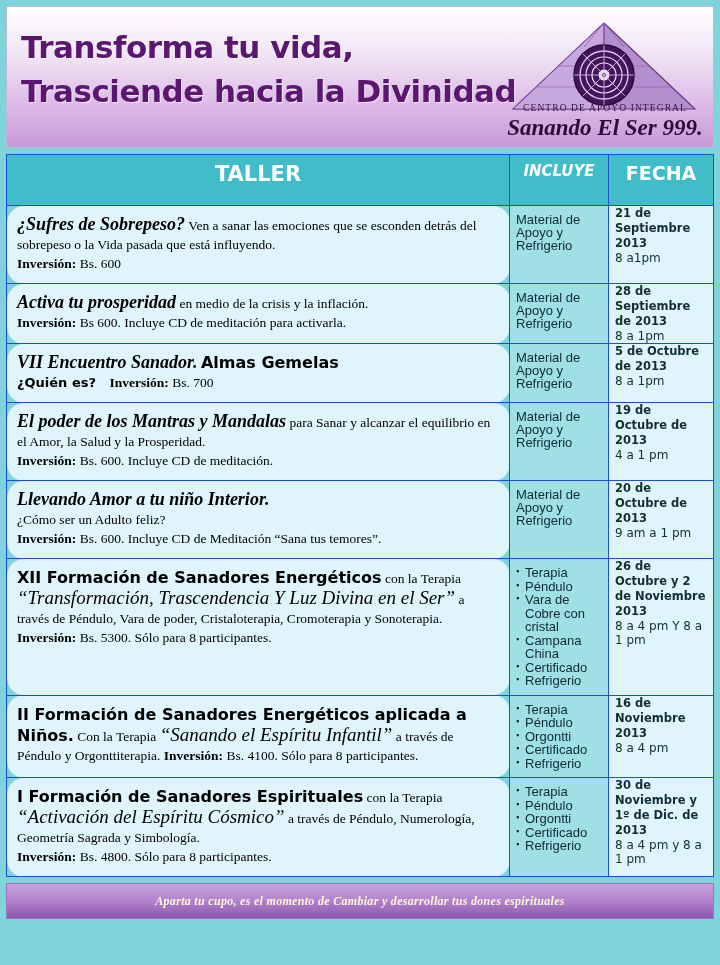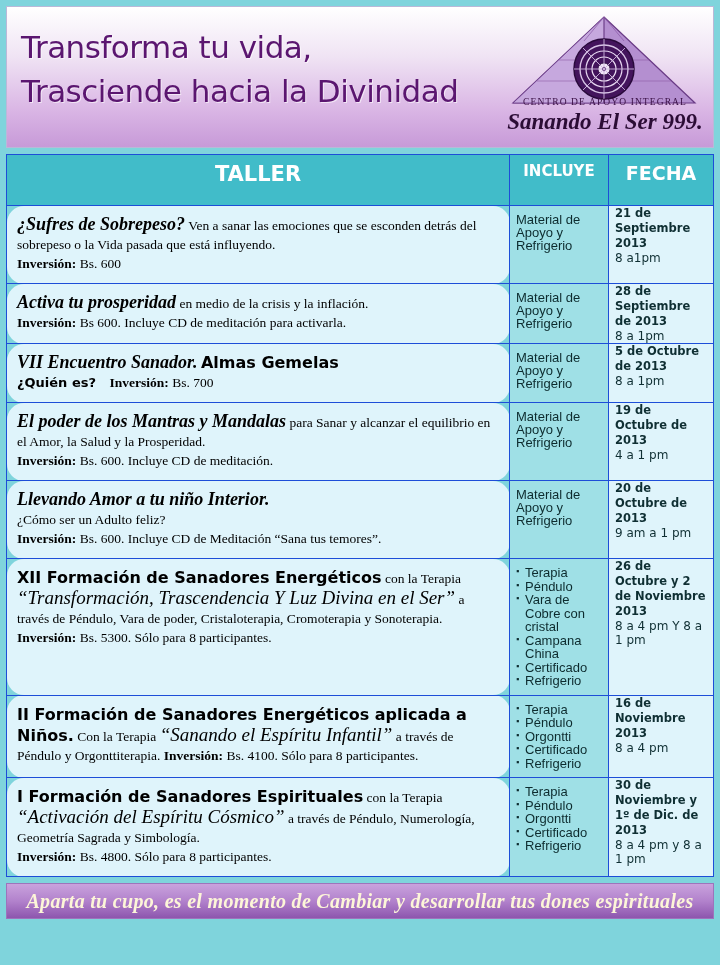--- a/index.html
+++ b/index.html
@@ -29,31 +29,31 @@
     border: 1px solid #b9b9d8;
     overflow: hidden;
   }
   .header-title {
     position: absolute;
     left: 14px;
     top: 18px;
     width: 500px;
     color: #5b1670;
     font-family: "DejaVu Sans", sans-serif;
-    font-weight: normal;
+    font-weight: bold;
     font-size: 31px;
     line-height: 44px;
     letter-spacing: -0.5px;
     text-shadow: 1px 1px 0 rgba(255,255,255,0.6);
   }
   .header-title .line2 { display: block; }
   .logo {
     position: absolute;
     right: 4px;
-    top: 4px;
+    top: 10px;
     width: 210px;
     height: 136px;
   }
   .logo-text-top {
     position: absolute;
     left: 8px;
     top: 86px;
     width: 196px;
     text-align: center;
     font-family: "Liberation Serif", serif;
@@ -87,21 +87,21 @@
   thead th {
     background: #41bcc9;
     color: #ffffff;
     font-family: "DejaVu Sans", sans-serif;
     font-weight: bold;
     text-align: center;
     padding: 7px 4px;
     height: 36px;
   }
   th.col-taller { font-size: 21px; }
-  th.col-incluye { font-size: 15px; width: 90px; }
+  th.col-incluye { font-size: 15px; width: 90px; font-style: italic; }
   th.col-fecha { font-size: 19px; width: 96px; }
   td.taller {
     background: #dff4fb;
     padding: 9px 10px 10px 10px;
     color: #000000;
     font-family: "Liberation Serif", serif;
     font-size: 13.5px;
     line-height: 19px;
     border-radius: 17px;
   }
@@ -180,21 +180,21 @@
     background: linear-gradient(to bottom, #c9a2dd 0%, #b282cc 50%, #8d56ae 100%);
     border: 1px solid #9d74bb;
     display: flex;
     align-items: center;
     justify-content: center;
   }
   .footer-text {
     font-family: "Liberation Serif", serif;
     font-style: italic;
     font-weight: bold;
-    font-size: 20px;
+    font-size: 12px;
     color: #fdf6d8;
     letter-spacing: 0.3px;
   }
 </style>
 </head>
 <body>
 
 <div class="poster">
 
   <div class="header">

